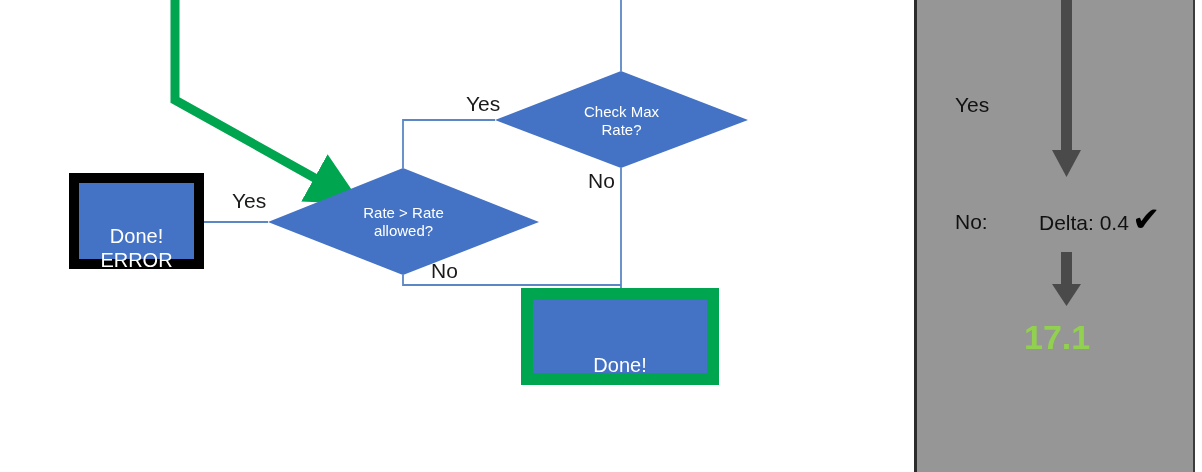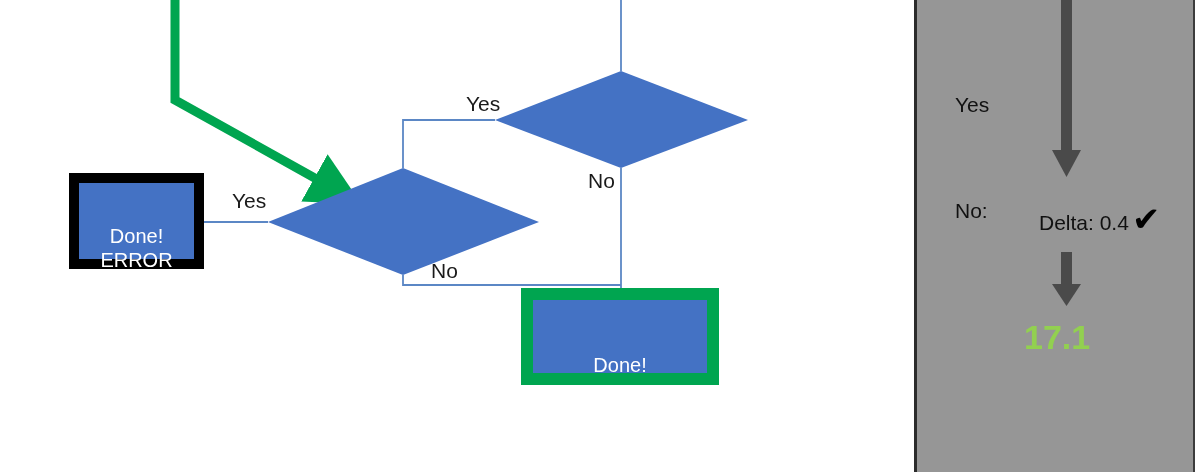--- a/index.html
+++ b/index.html
@@ -138,21 +138,25 @@
 
       <polygon points="621,71 748,120 621,168 495,120" fill="#4472c4"></polygon>
 
       <polygon points="403,168 539,222 403,275 268,222" fill="#4472c4"></polygon>
 
       <rect x="74" y="178" width="125" height="86" fill="#4472c4" stroke="#000000" stroke-width="10"></rect>
 
       <rect x="527" y="294" width="186" height="85" fill="#4472c4" stroke="#00a550" stroke-width="12"></rect>
     </svg>
 
+    <div class="node-label diamond-label" style="left:495px; top:103px; width:253px;">Check Max
+Rate?</div>
 
+    <div class="node-label diamond-label" style="left:268px; top:204px; width:271px;">Rate &gt; Rate
+allowed?</div>
 
     <div class="node-label box-label" style="left:74px; top:196px; width:125px;">Done!
 ERROR</div>
 
     <div class="node-label box-label" style="left:527px; top:325px; width:186px;">Done!</div>
 
     <div class="edge-label" style="left:466px; top:93px;">Yes</div>
 
     <div class="edge-label" style="left:588px; top:170px;">No</div>
 
@@ -171,21 +175,21 @@
       </g>
 
       <g>
         <rect x="144" y="252" width="11" height="40" fill="#4a4a4a"></rect>
         <polygon points="135,284 164,284 149.5,306" fill="#4a4a4a"></polygon>
       </g>
     </svg>
 
     <div class="panel-text" style="left:38px; top:94px;">Yes</div>
 
-    <div class="panel-text" style="left:38px; top:200px;">No:</div>
+    <div class="panel-text" style="left:38px; top:211px;">No:</div>
 
     <div class="panel-text" style="left:105px; top:212px;margin-left:17px;">Delta: 0.4</div>
   </div>
 
   <div id="panel-check" style="left:1132px; top:202px;">✔</div>
 
   <div id="panel-value" style="left:1024px; top:320px;">17.1</div>
 
   <div id="right-sliver"></div>
 </div>

